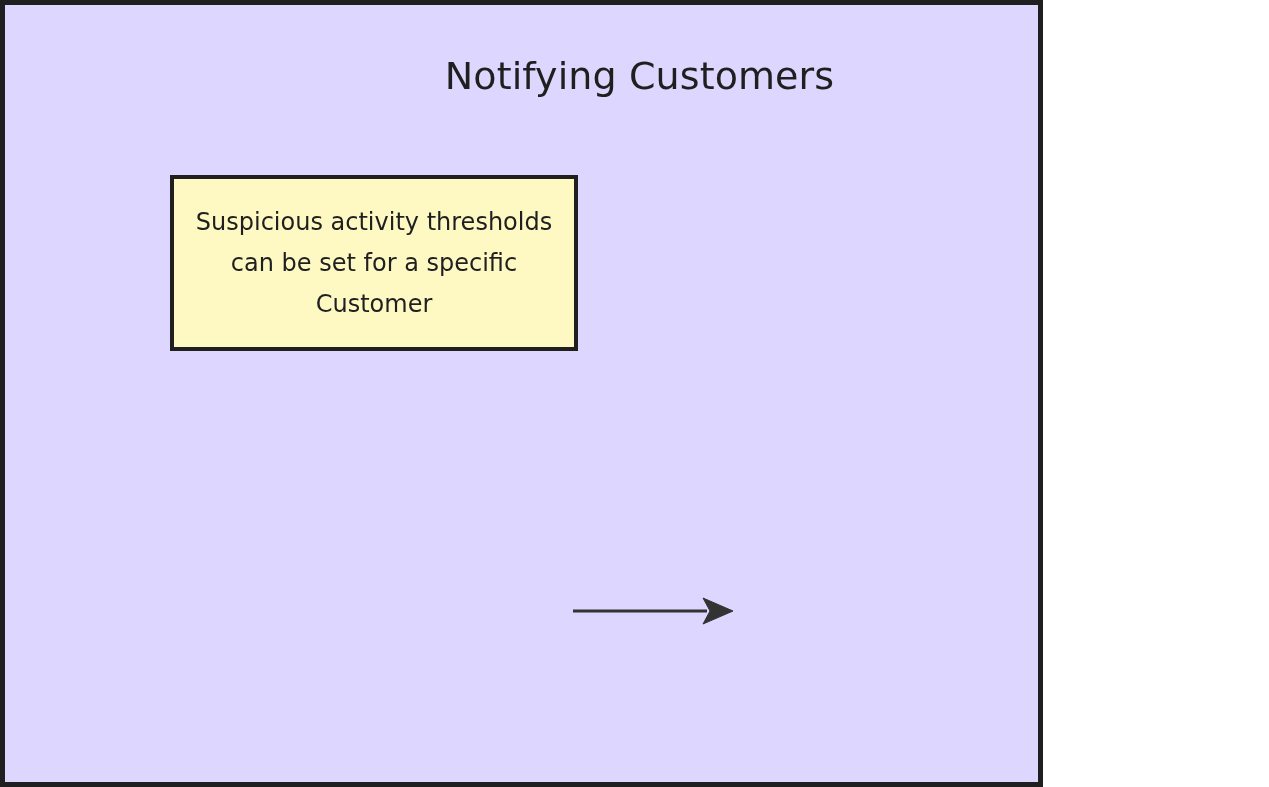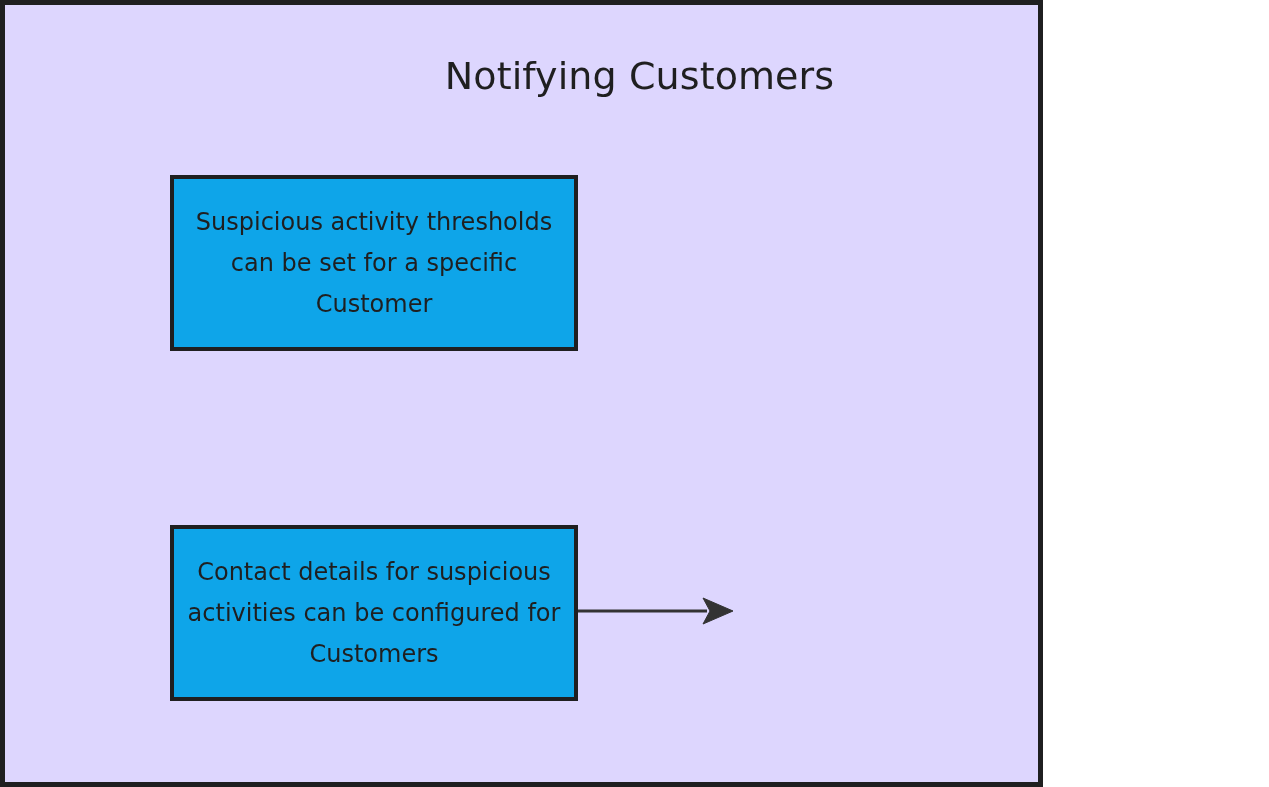--- a/index.html
+++ b/index.html
@@ -28,21 +28,21 @@
     font-size: 38px;
     line-height: 48px;
     color: #1f1f20;
     font-weight: 400;
     letter-spacing: 0.1px;
     white-space: nowrap;
   }
   .node {
     position: absolute;
     box-sizing: border-box;
-    background: #0ea5e9;
+    background: #fef9c3;
     border: 4px solid #1f1f20;
     display: flex;
     align-items: center;
     justify-content: center;
   }
   .node-label {
     font-size: 24px;
     line-height: 41px;
     color: #1f1f20;
     text-align: center;
@@ -87,18 +87,15 @@
     <g>
       <line x1="568" y1="606" x2="702" y2="606" stroke="#333333" stroke-width="3"></line>
       <path d="M 728 606 L 698 619 L 705 606 L 698 593 Z" fill="#333333" stroke="#333333" stroke-width="1" stroke-linejoin="round"></path>
     </g>
   </svg>
 
   <div class="node" id="node-thresholds">
     <span class="node-label">Suspicious activity thresholds can be set for a specific Customer</span>
   </div>
 
-  <div class="node" id="node-contact">
-    <span class="node-label">Contact details for suspicious activities can be configured for Customers</span>
-  </div>
 
 
 </div>
 
 </body></html>

